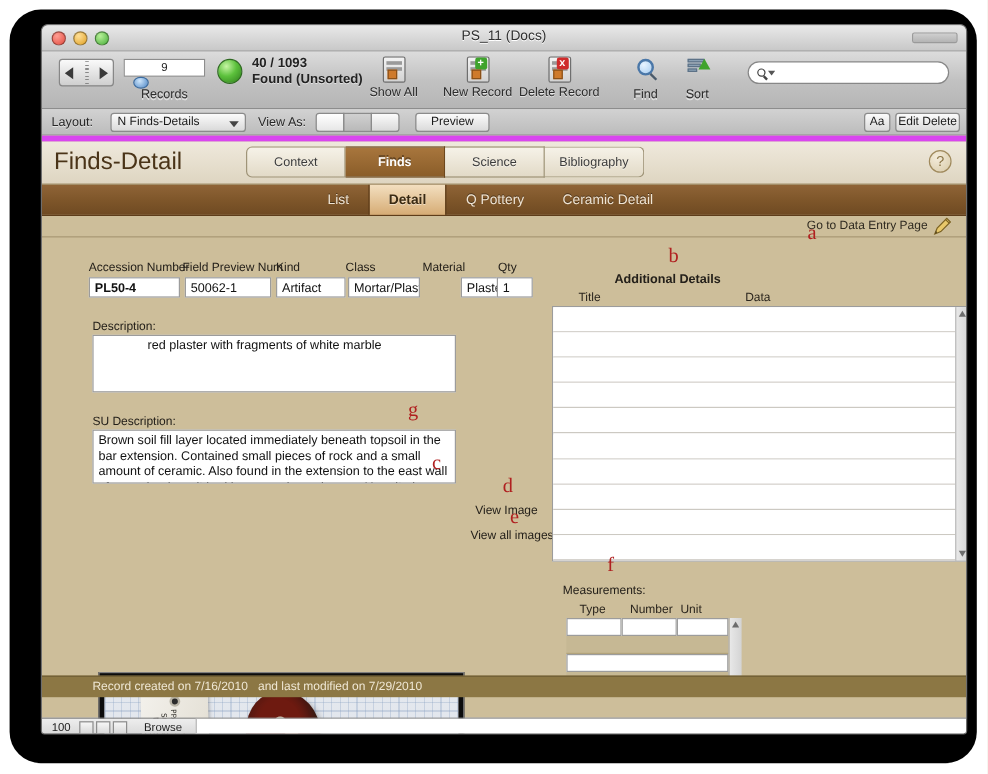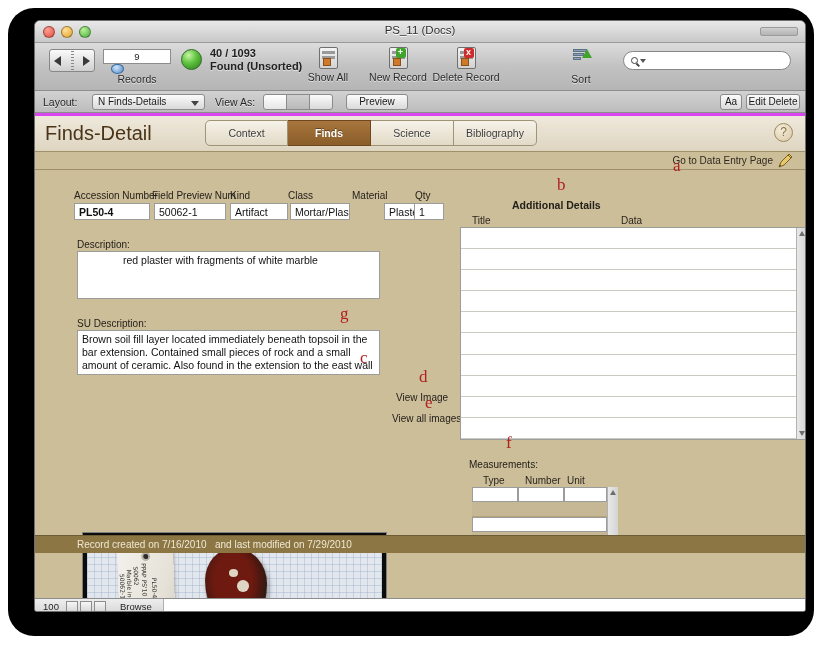--- a/index.html
+++ b/index.html
@@ -233,21 +233,21 @@
     background: linear-gradient(to bottom, #fbfbfb, #dadada);
     border: 1px solid #8b8b8b; border-radius: 3px;
     font-size: 10px; text-align: center; line-height: 14px; color: #1a1a1a;
   }
 
   
   #content {
     position: relative;
     height: 485px;
     background: #cdbe9a;
-    border-top: 3px solid #d946ef;
+    border-top: 5px solid #d946ef;
   }
 
   
   #app-header {
     position: relative; height: 36px;
     background: linear-gradient(to bottom, #efe9dc 0%, #ded5c1 100%);
     border-bottom: 1px solid #a08f6b;
   }
   #app-title {
     position: absolute; left: 10px; top: 6px;
@@ -510,20 +510,26 @@
 
       <div class="tb-item" style="left:393px;">
         <div class="tb-icon">
           <div class="doc-icon">
               <span class="badge-x">x</span>
             </div>
         </div>
         <div class="tb-label">Delete Record</div>
       </div>
 
+      <div class="tb-item" style="left:465px;">
+        <div class="tb-icon">
+          <div class="magnifier"></div>
+        </div>
+        <div class="tb-label">Find</div>
+      </div>
 
       <div class="tb-item" style="left:508px;">
         <div class="tb-icon">
           <div class="sort-icon">
             <span style="width:14px"></span>
               <span style="width:11px"></span>
               <span style="width:8px"></span>
             <div class="sort-arrow"></div>
           </div>
         </div>
@@ -557,20 +563,26 @@
         <div id="app-title">Finds-Detail</div>
         <div id="top-tabs">
           <div class="ttab">Context</div>
           <div class="ttab active">Finds</div>
           <div class="ttab">Science</div>
           <div class="ttab">Bibliography</div>
         </div>
         <div id="help-btn">?</div>
       </div>
 
+      <div id="sub-tabs">
+        <div class="stab">List</div>
+        <div class="stab active">Detail</div>
+        <div class="stab">Q Pottery</div>
+        <div class="stab">Ceramic Detail</div>
+      </div>
 
       <div id="entry-strip">
         <div id="goto-link">Go to Data Entry Page</div>
         <svg id="pencil-icon" viewBox="0 0 16 16">
           <polygon points="2,14 4,9 12,1 15,4 7,12" fill="#e8c86a" stroke="#7a6122" stroke-width="1"></polygon>
           <polygon points="2,14 4,13 3,11" fill="#5a4a20"></polygon>
           <line x1="11" y1="2" x2="14" y2="5" stroke="#7a6122" stroke-width="1"></line>
         </svg>
       </div>
 
@@ -614,21 +626,21 @@
 
             </div>
 
           </div>
         </div>
 
         <div class="fld-label" style="left:361px; top:222px;">View Image</div>
         <div class="fld-label" style="left:357px; top:243px;">View all images</div>
 
         <div class="fld-label" style="left:477px; top:29px; font-weight:bold; font-size:10.5px;">Additional Details</div>
-        <div class="col-head" style="left:437px; top:45px;text-align:right;">Title</div>
+        <div class="col-head" style="left:447px; top:45px;text-align:right;">Title</div>
         <div class="col-head" style="left:586px; top:45px;">Data</div>
 
         <div class="portal" style="left:425px; top:57px; width:348px; height:213px;">
           <div id="addl-rows">
               <div class="portal-row" style="position: absolute; left: 0px; right: 11px; top: 0px; height: 21.1px;">
                 <span style="position: absolute; left: 4px; top: 2px; font-size: 10px;"></span>
                 <span style="position: absolute; left: 160px; top: 2px; font-size: 10px;"></span>
               </div>
               <div class="portal-row" style="position: absolute; left: 0px; right: 11px; top: 21.1px; height: 21.1px;">
                 <span style="position: absolute; left: 4px; top: 2px; font-size: 10px;"></span>

